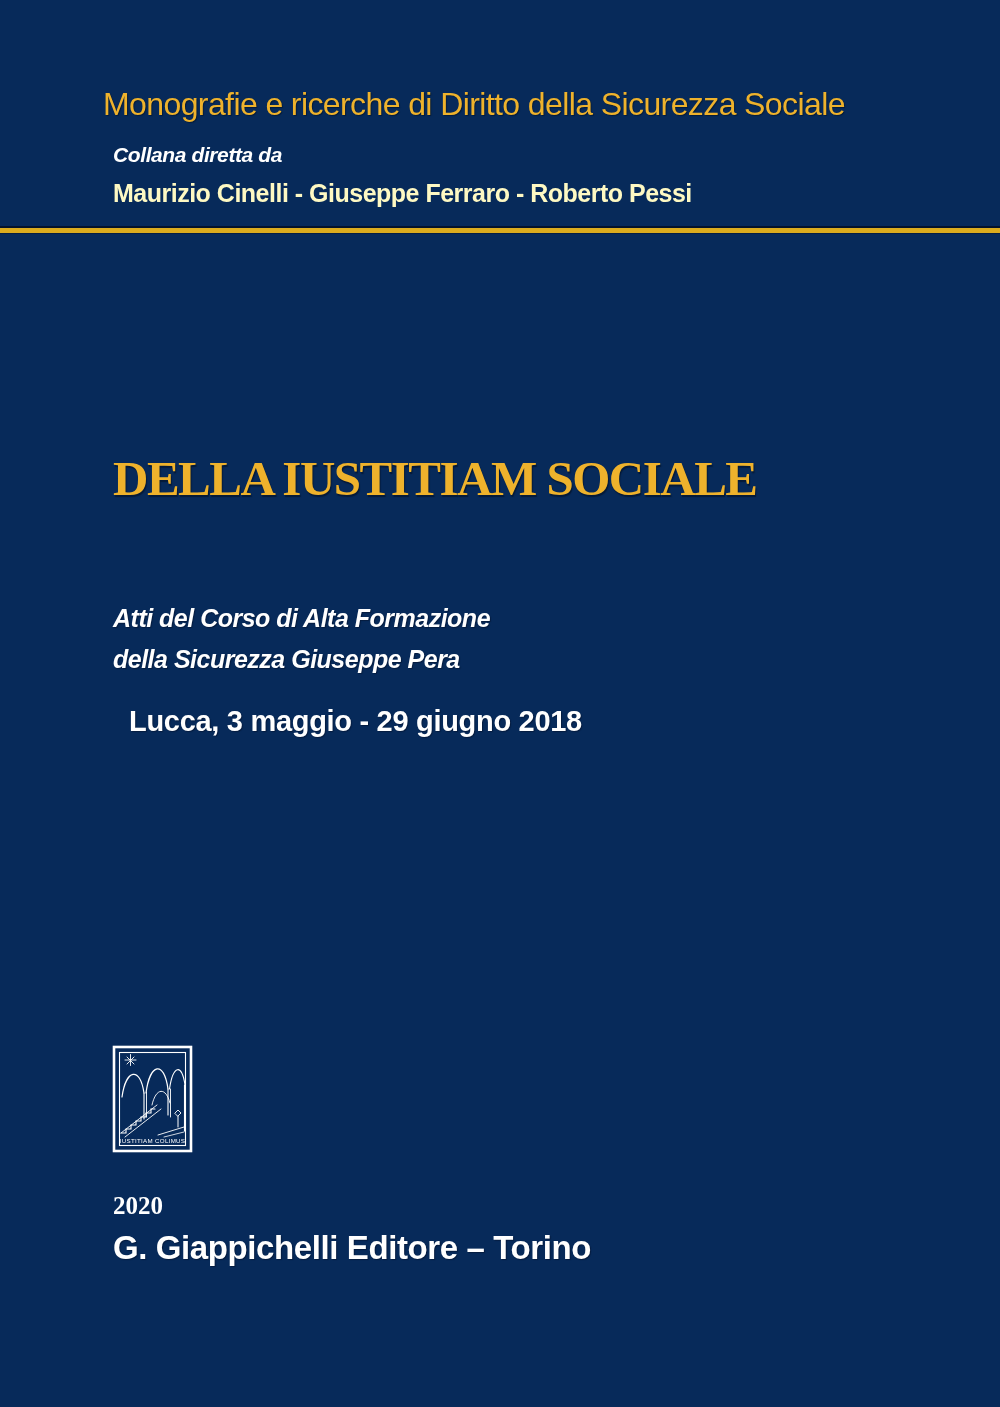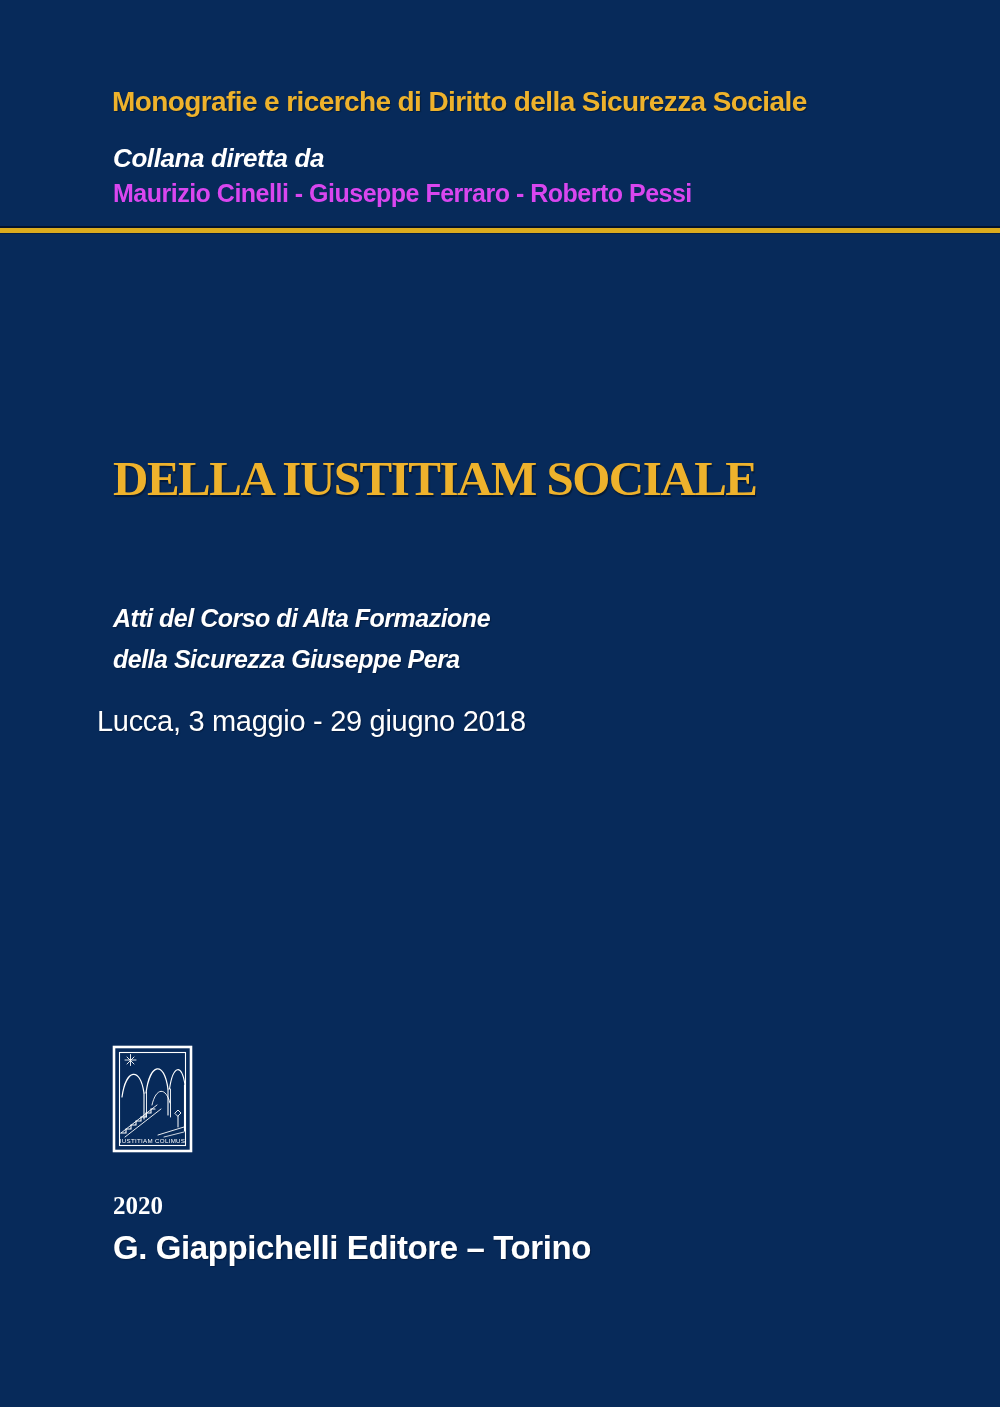--- a/index.html
+++ b/index.html
@@ -11,40 +11,40 @@
     position: relative;
     width: 1000px;
     height: 1407px;
     background: var(--bg, #072a5a);
     overflow: hidden;
     font-family: "Liberation Sans", sans-serif;
   }
   .abs { position: absolute; }
 
   .series-title {
-    left: 112px; top: 86px;
+    left: 103px; top: 86px;
     color: var(--gold, #eeb22c);
-    font-size: 28px;
-    font-weight: bold;
+    font-size: 32px;
+    font-weight: normal;
     letter-spacing: -0.6px;
     text-shadow: 1px 1px 1px rgba(0,0,0,0.35);
     white-space: nowrap;
   }
   .collana {
     left: 113px; top: 143px;
     color: #ffffff;
-    font-size: 26px;
+    font-size: 21px;
     font-weight: bold;
     font-style: italic;
     letter-spacing: -0.4px;
     white-space: nowrap;
   }
   .authors {
     left: 113px; top: 179px;
-    color: #d946ef;
+    color: #fef9c3;
     font-size: 25px;
     font-weight: bold;
     letter-spacing: -0.5px;
     white-space: nowrap;
   }
   .gold-rule {
     left: 0; top: 228px;
     width: 1000px;
     height: 5px;
     background: var(--gold-rule, #dcac1e);
@@ -66,24 +66,24 @@
     color: #ffffff;
     font-size: 25px;
     font-weight: bold;
     font-style: italic;
     letter-spacing: -0.5px;
     line-height: 41px;
     text-shadow: 1px 1px 1px rgba(4,12,30,0.45);
     white-space: nowrap;
   }
   .event-date {
-    left: 97px; top: 705px;
+    left: 129px; top: 705px;
     color: #ffffff;
     font-size: 29px;
-    font-weight: normal;
+    font-weight: bold;
     letter-spacing: -0.3px;
     text-shadow: 1px 1px 1px rgba(4,12,30,0.45);
     white-space: nowrap;
   }
   .logo {
     left: 112px; top: 1045px;
     width: 81px;
     height: 108px;
   }
   .year {

